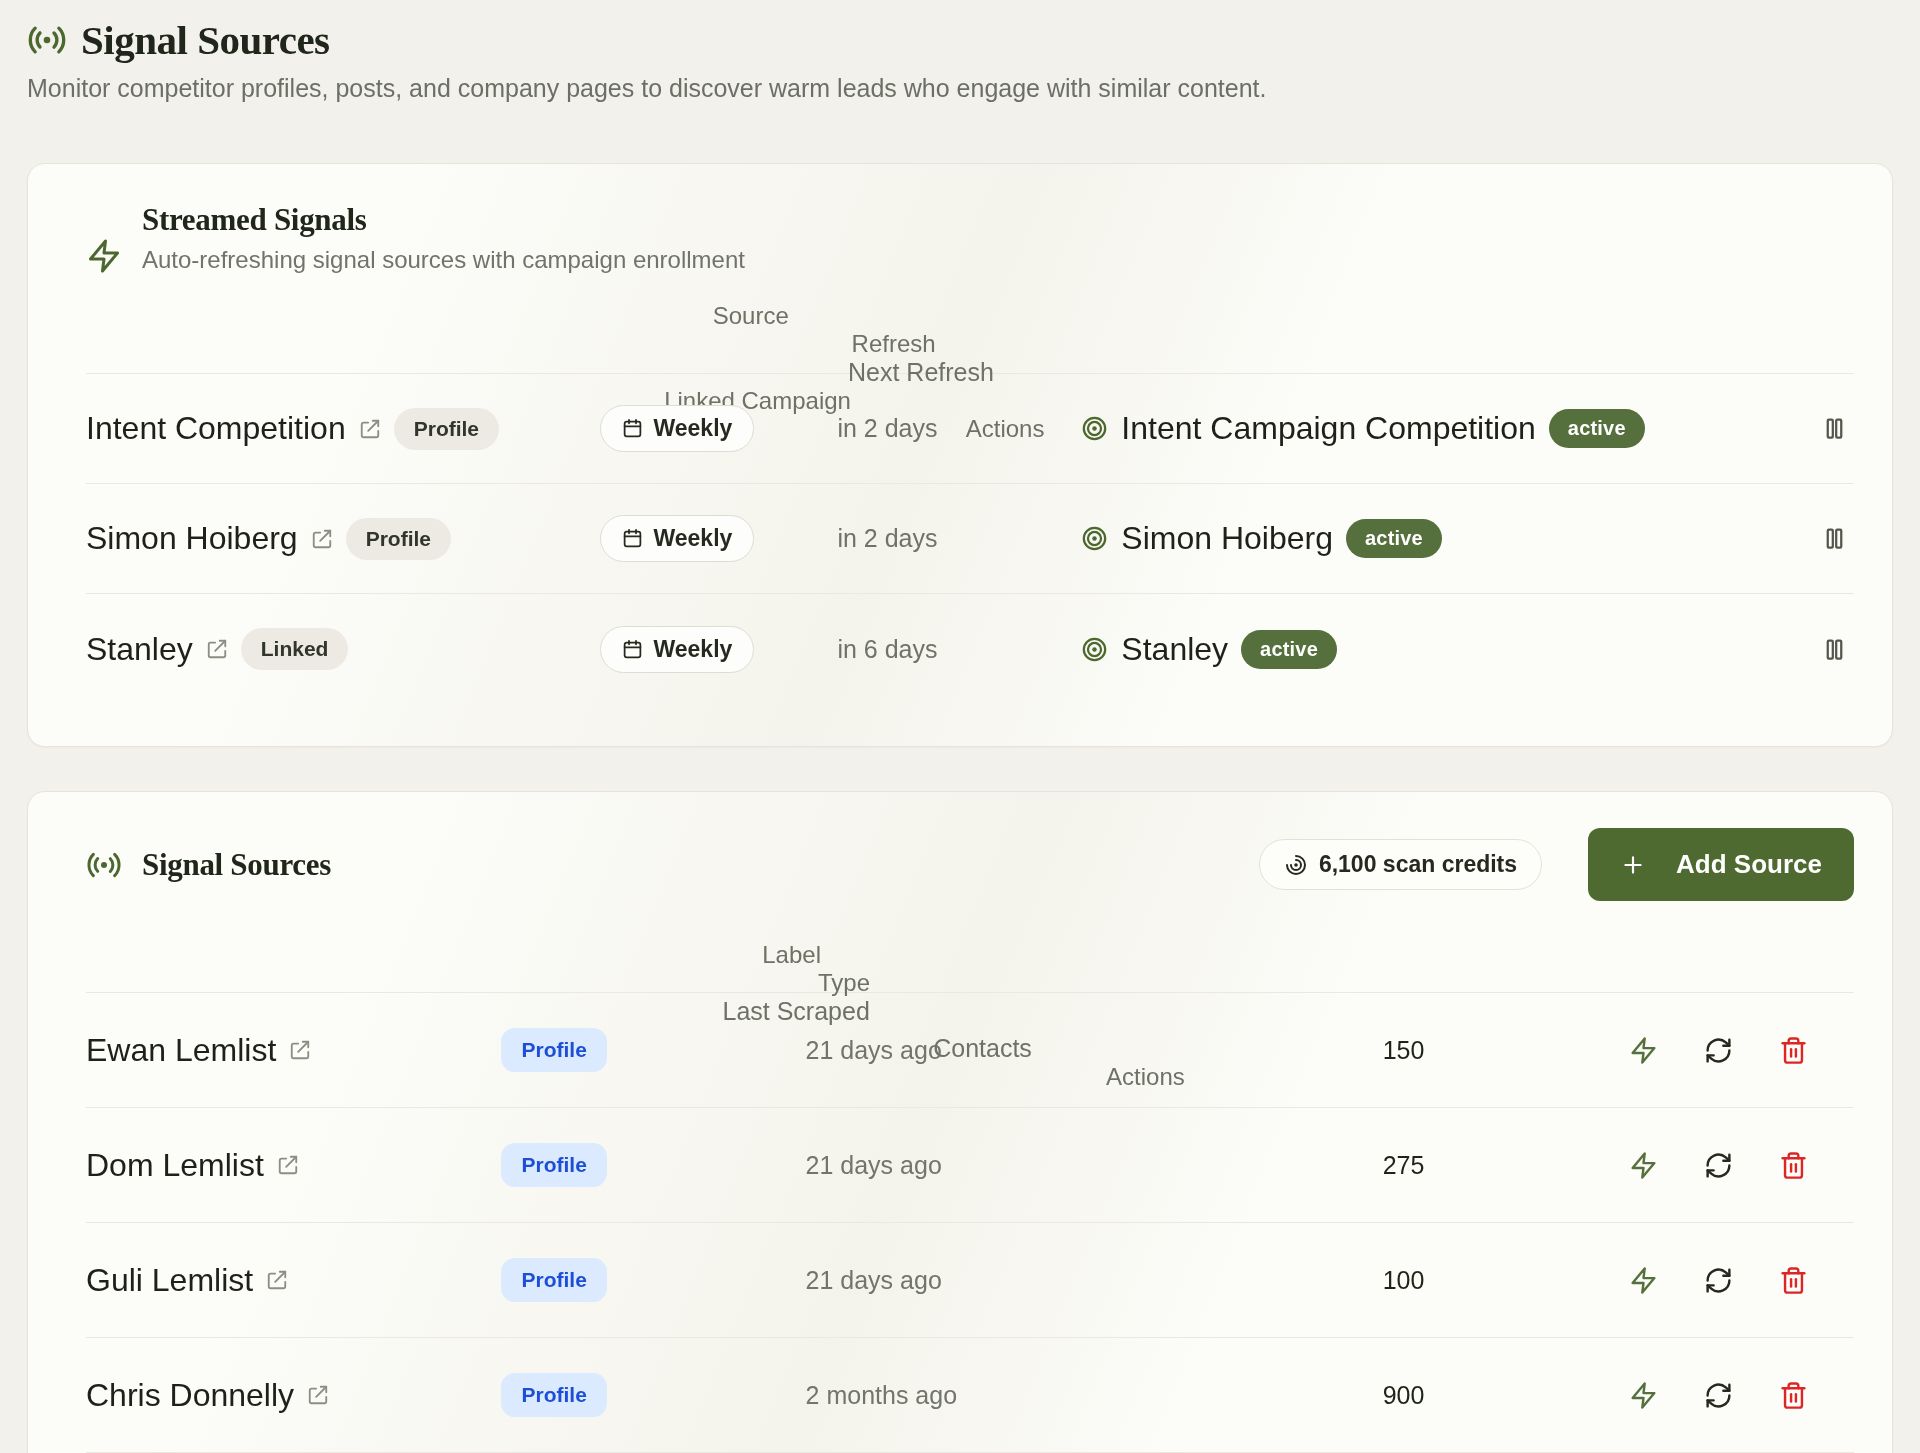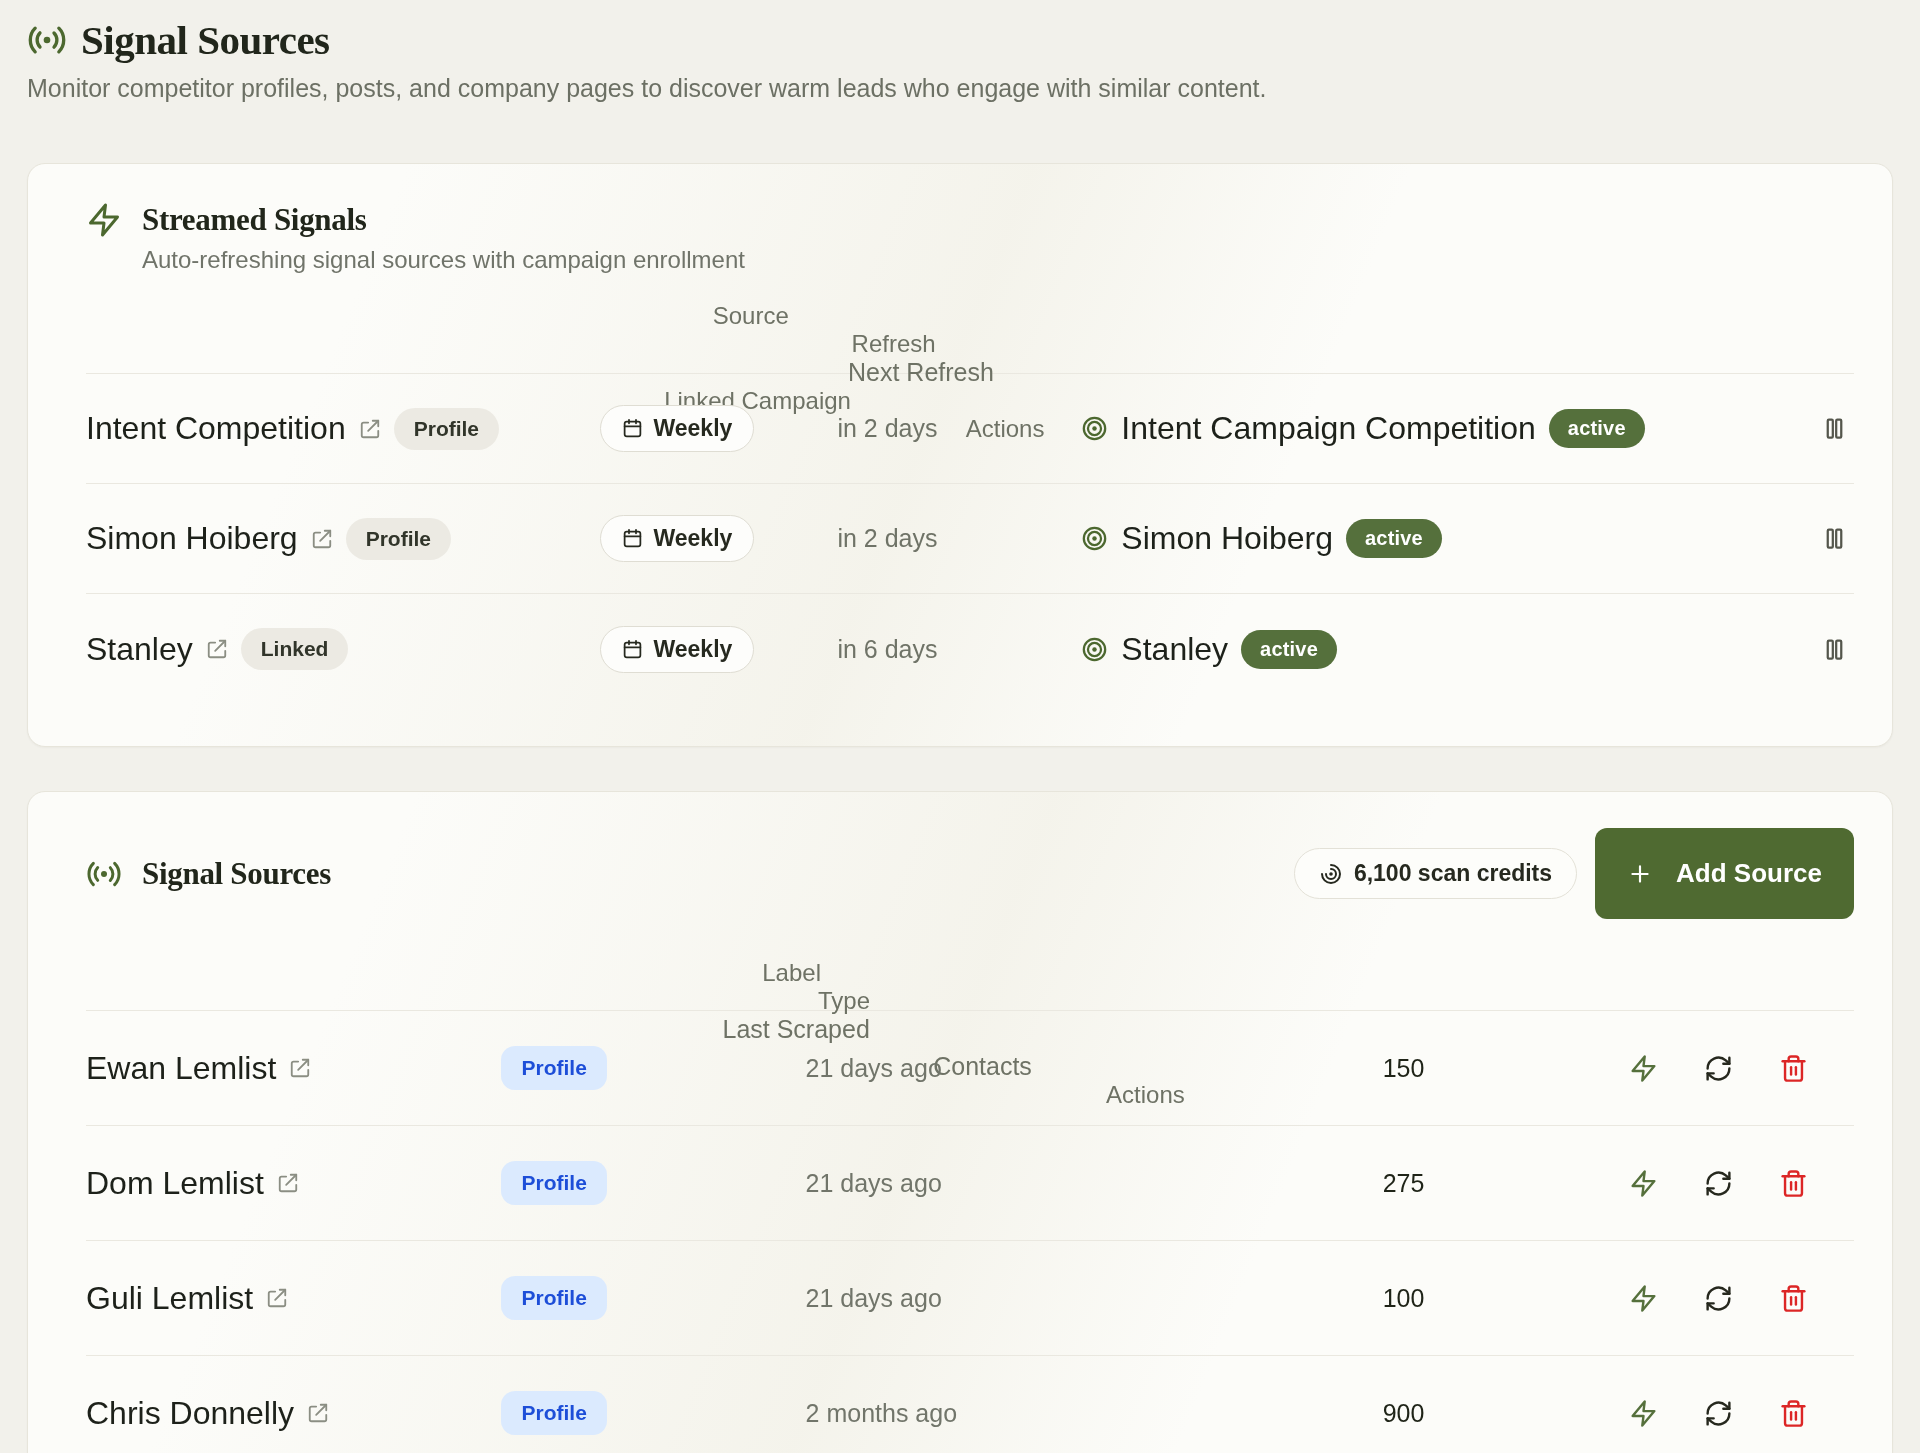--- a/index.html
+++ b/index.html
@@ -24,39 +24,40 @@
     border:1px solid #E7E5DB;
     border-radius:18px;
     background:
       linear-gradient(112deg, rgba(255,255,255,0) 18%, rgba(238,236,224,0.55) 48%, rgba(255,255,255,0) 66%),
       #FCFCF9;
     box-shadow:0 1px 2px rgba(60,60,40,0.04);
   }
   .card-1 { margin-top:60px; height:584px; padding:38px 38px 0 58px; overflow:hidden; }
   .card-2 { margin-top:44px; height:700px; padding:36px 38px 0 58px; overflow:hidden; }
 
-  .card-header { display:flex; align-items:flex-start; gap:20px; }
+  .card-header { display:flex; align-items:flex-end; gap:20px; }
   .card-header-row { display:flex; align-items:center; justify-content:space-between; }
   h2 {
     font-family:"Liberation Serif", serif;
     font-size:31px; font-weight:700; letter-spacing:-0.3px; color:#21261B;
   }
   .card-subtitle { margin-top:8px; font-size:24px; color:#70746A; }
 
   .header-actions { display:flex; align-items:center; gap:18px; }
   .credits-pill {
     display:flex; align-items:center; gap:11px;
     border:1.5px solid #E3E1D7; background:#FDFDFA; border-radius:999px;
     padding:11px 24px; font-size:23px; font-weight:600; color:#26291F;
   }
   .add-btn {
-    display:flex; align-items:center; gap:23px;
+    display:flex; align-items:center; gap:30px;
     background:#4F6A31; color:#FFFFFF; border:none; border-radius:12px;
-    padding:30px 32px; font-size:26px; font-weight:600; cursor:pointer;
+    padding:21px 32px; font-size:26px; font-weight:600; cursor:pointer;
     font-family:"Liberation Sans", sans-serif;
+    margin-left:28px;
   }
 
   
   .thead { display:flex; align-items:center; color:#6E7265; font-size:24px;flex-direction:column; }
   .t1 .thead { margin-top:28px; height:72px; border-bottom:1px solid #EAE8E0; }
   .t2 .thead { margin-top:40px; height:52px; border-bottom:1px solid #EAE8E0; }
   .trow { display:flex; align-items:center; }
   .t1 .trow { height:110px; border-bottom:1px solid #EAE8E0; }
   .t1 .trow:last-child { border-bottom:none; }
   .t2 .trow { height:115px; border-bottom:1px solid #EAE8E0; }

